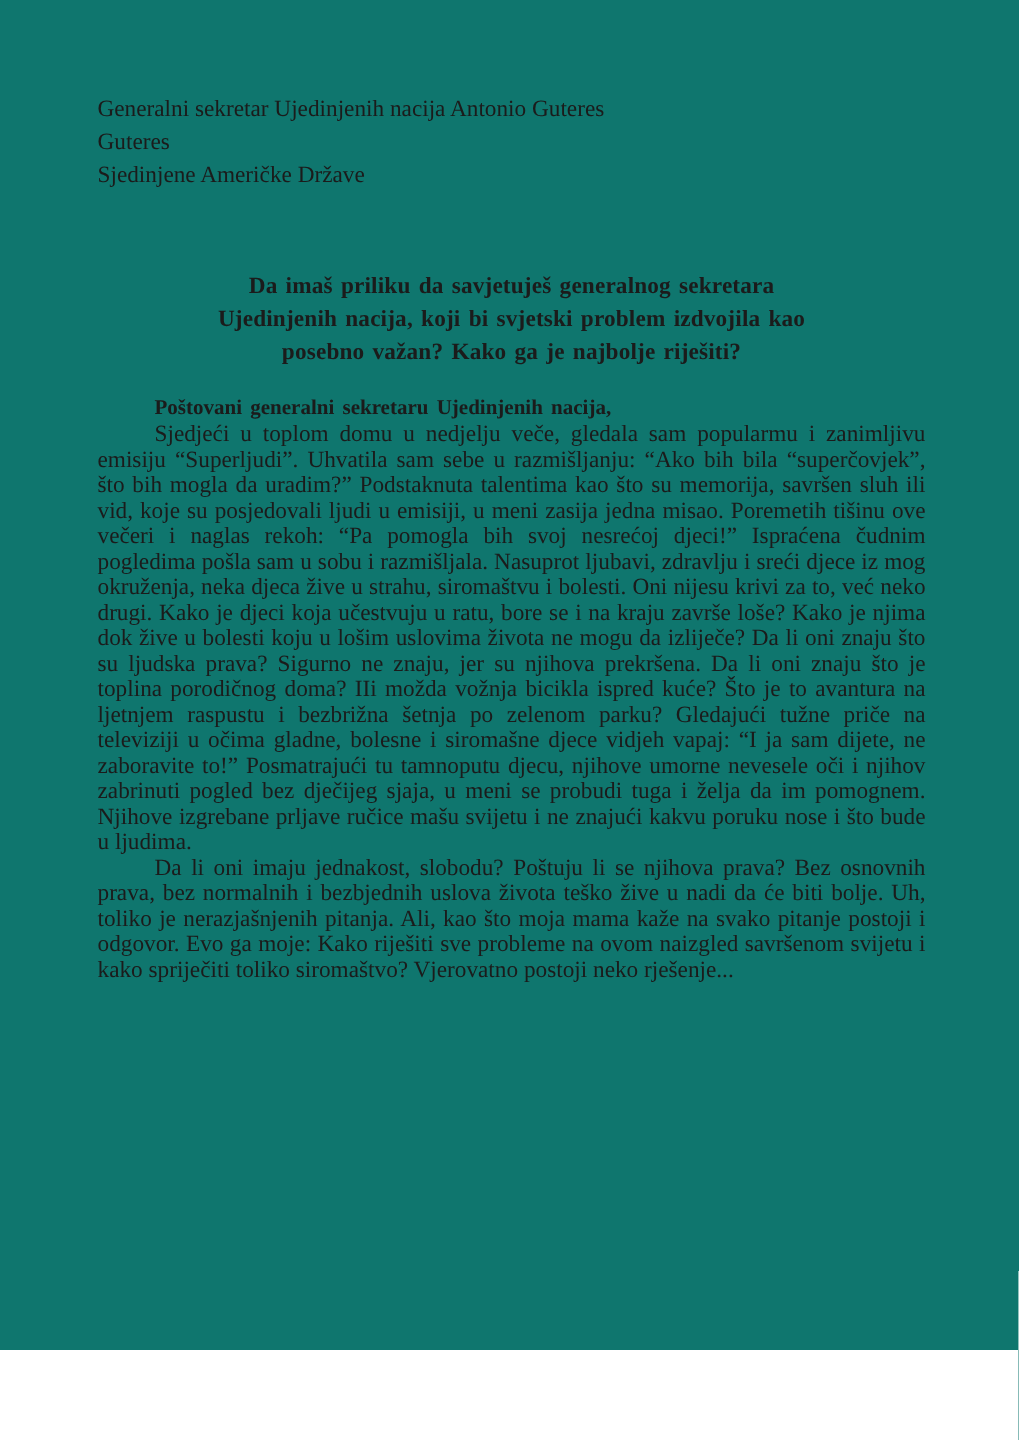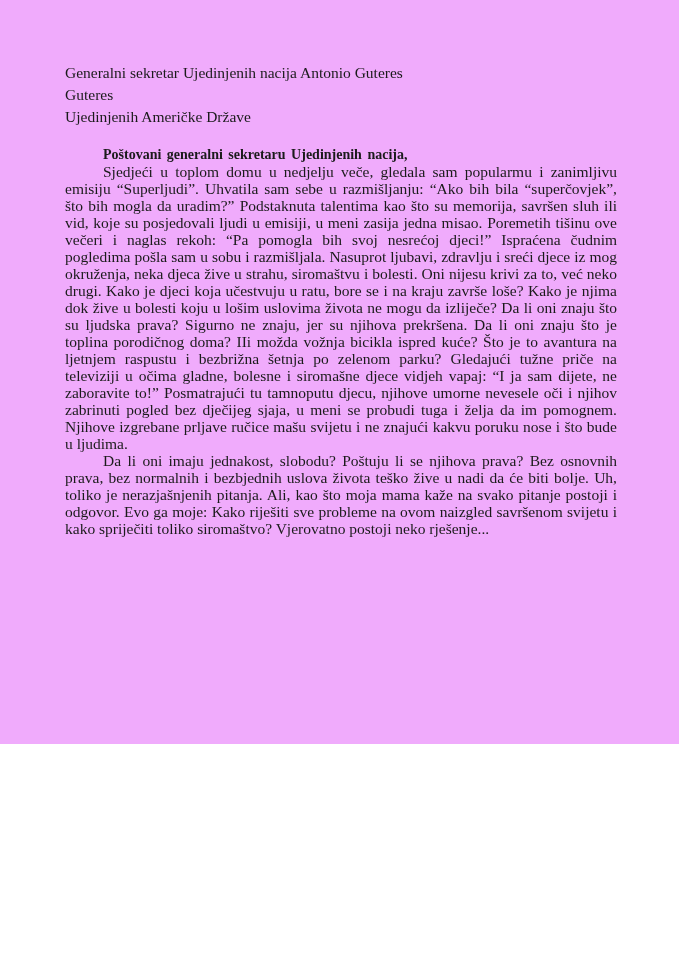--- a/index.html
+++ b/index.html
@@ -3,23 +3,23 @@
 <meta charset="utf-8">
 <style>
   html, body {
     margin: 0;
     padding: 0;
     background: #ffffff;
   }
   .page {
     position: relative;
     width: 679px;
-    height: 744px;
+    height: 900px;
     box-sizing: border-box;
-    background: #f0abfc;
+    background: #0f766e;
     color: #1b1b1b;
     font-family: "Liberation Serif", "DejaVu Serif", serif;
     padding: 62px 62px 0 65px;
     overflow: hidden;
   }
   .recipient {
     font-size: 15.5px;
     line-height: 22px;
     text-align: left;
   }
@@ -52,22 +52,27 @@
   }
 </style>
 </head>
 <body>
 
 <div class="page">
 
   <div class="recipient">
     <div>Generalni sekretar Ujedinjenih nacija Antonio Guteres</div>
     <div>Guteres</div>
-    <div>Ujedinjenih Američke Države</div>
+    <div>Sjedinjene Američke Države</div>
   </div>
 
+  <div class="heading">
+    <div>Da imaš priliku da savjetuješ generalnog sekretara</div>
+    <div>Ujedinjenih nacija, koji bi svjetski problem izdvojila kao</div>
+    <div>posebno važan? Kako ga je najbolje riješiti?</div>
+  </div>
 
   <p class="salutation">Poštovani generalni sekretaru Ujedinjenih nacija,</p>
 
   <p class="para">Sjedjeći u toplom domu u nedjelju veče, gledala sam popularmu i zanimljivu emisiju “Superljudi”. Uhvatila sam sebe u razmišljanju: “Ako bih bila “superčovjek”, što bih mogla da uradim?” Podstaknuta talentima kao što su memorija, savršen sluh ili vid, koje su posjedovali ljudi u emisiji, u meni zasija jedna misao. Poremetih tišinu ove večeri i naglas rekoh: “Pa pomogla bih svoj nesrećoj djeci!” Ispraćena čudnim pogledima pošla sam u sobu i razmišljala. Nasuprot ljubavi, zdravlju i sreći djece iz mog okruženja, neka djeca žive u strahu, siromaštvu i bolesti. Oni nijesu krivi za to, već neko drugi. Kako je djeci koja učestvuju u ratu, bore se i na kraju završe loše? Kako je njima dok žive u bolesti koju u lošim uslovima života ne mogu da izliječe? Da li oni znaju što su ljudska prava? Sigurno ne znaju, jer su njihova prekršena. Da li oni znaju što je toplina porodičnog doma? IIi možda vožnja bicikla ispred kuće? Što je to avantura na ljetnjem raspustu i bezbrižna šetnja po zelenom parku? Gledajući tužne priče na televiziji u očima gladne, bolesne i siromašne djece vidjeh vapaj: “I ja sam dijete, ne zaboravite to!” Posmatrajući tu tamnoputu djecu, njihove umorne nevesele oči i njihov zabrinuti pogled bez dječijeg sjaja, u meni se probudi tuga i želja da im pomognem. Njihove izgrebane prljave ručice mašu svijetu i ne znajući kakvu poruku nose i što bude u ljudima.</p>
   <p class="para">Da li oni imaju jednakost, slobodu? Poštuju li se njihova prava? Bez osnovnih prava, bez normalnih i bezbjednih uslova života teško žive u nadi da će biti bolje. Uh, toliko je nerazjašnjenih pitanja. Ali, kao što moja mama kaže na svako pitanje postoji i odgovor. Evo ga moje: Kako riješiti sve probleme na ovom naizgled savršenom svijetu i kako spriječiti toliko siromaštvo? Vjerovatno postoji neko rješenje...</p>
 
 </div>
 
 </body></html>

